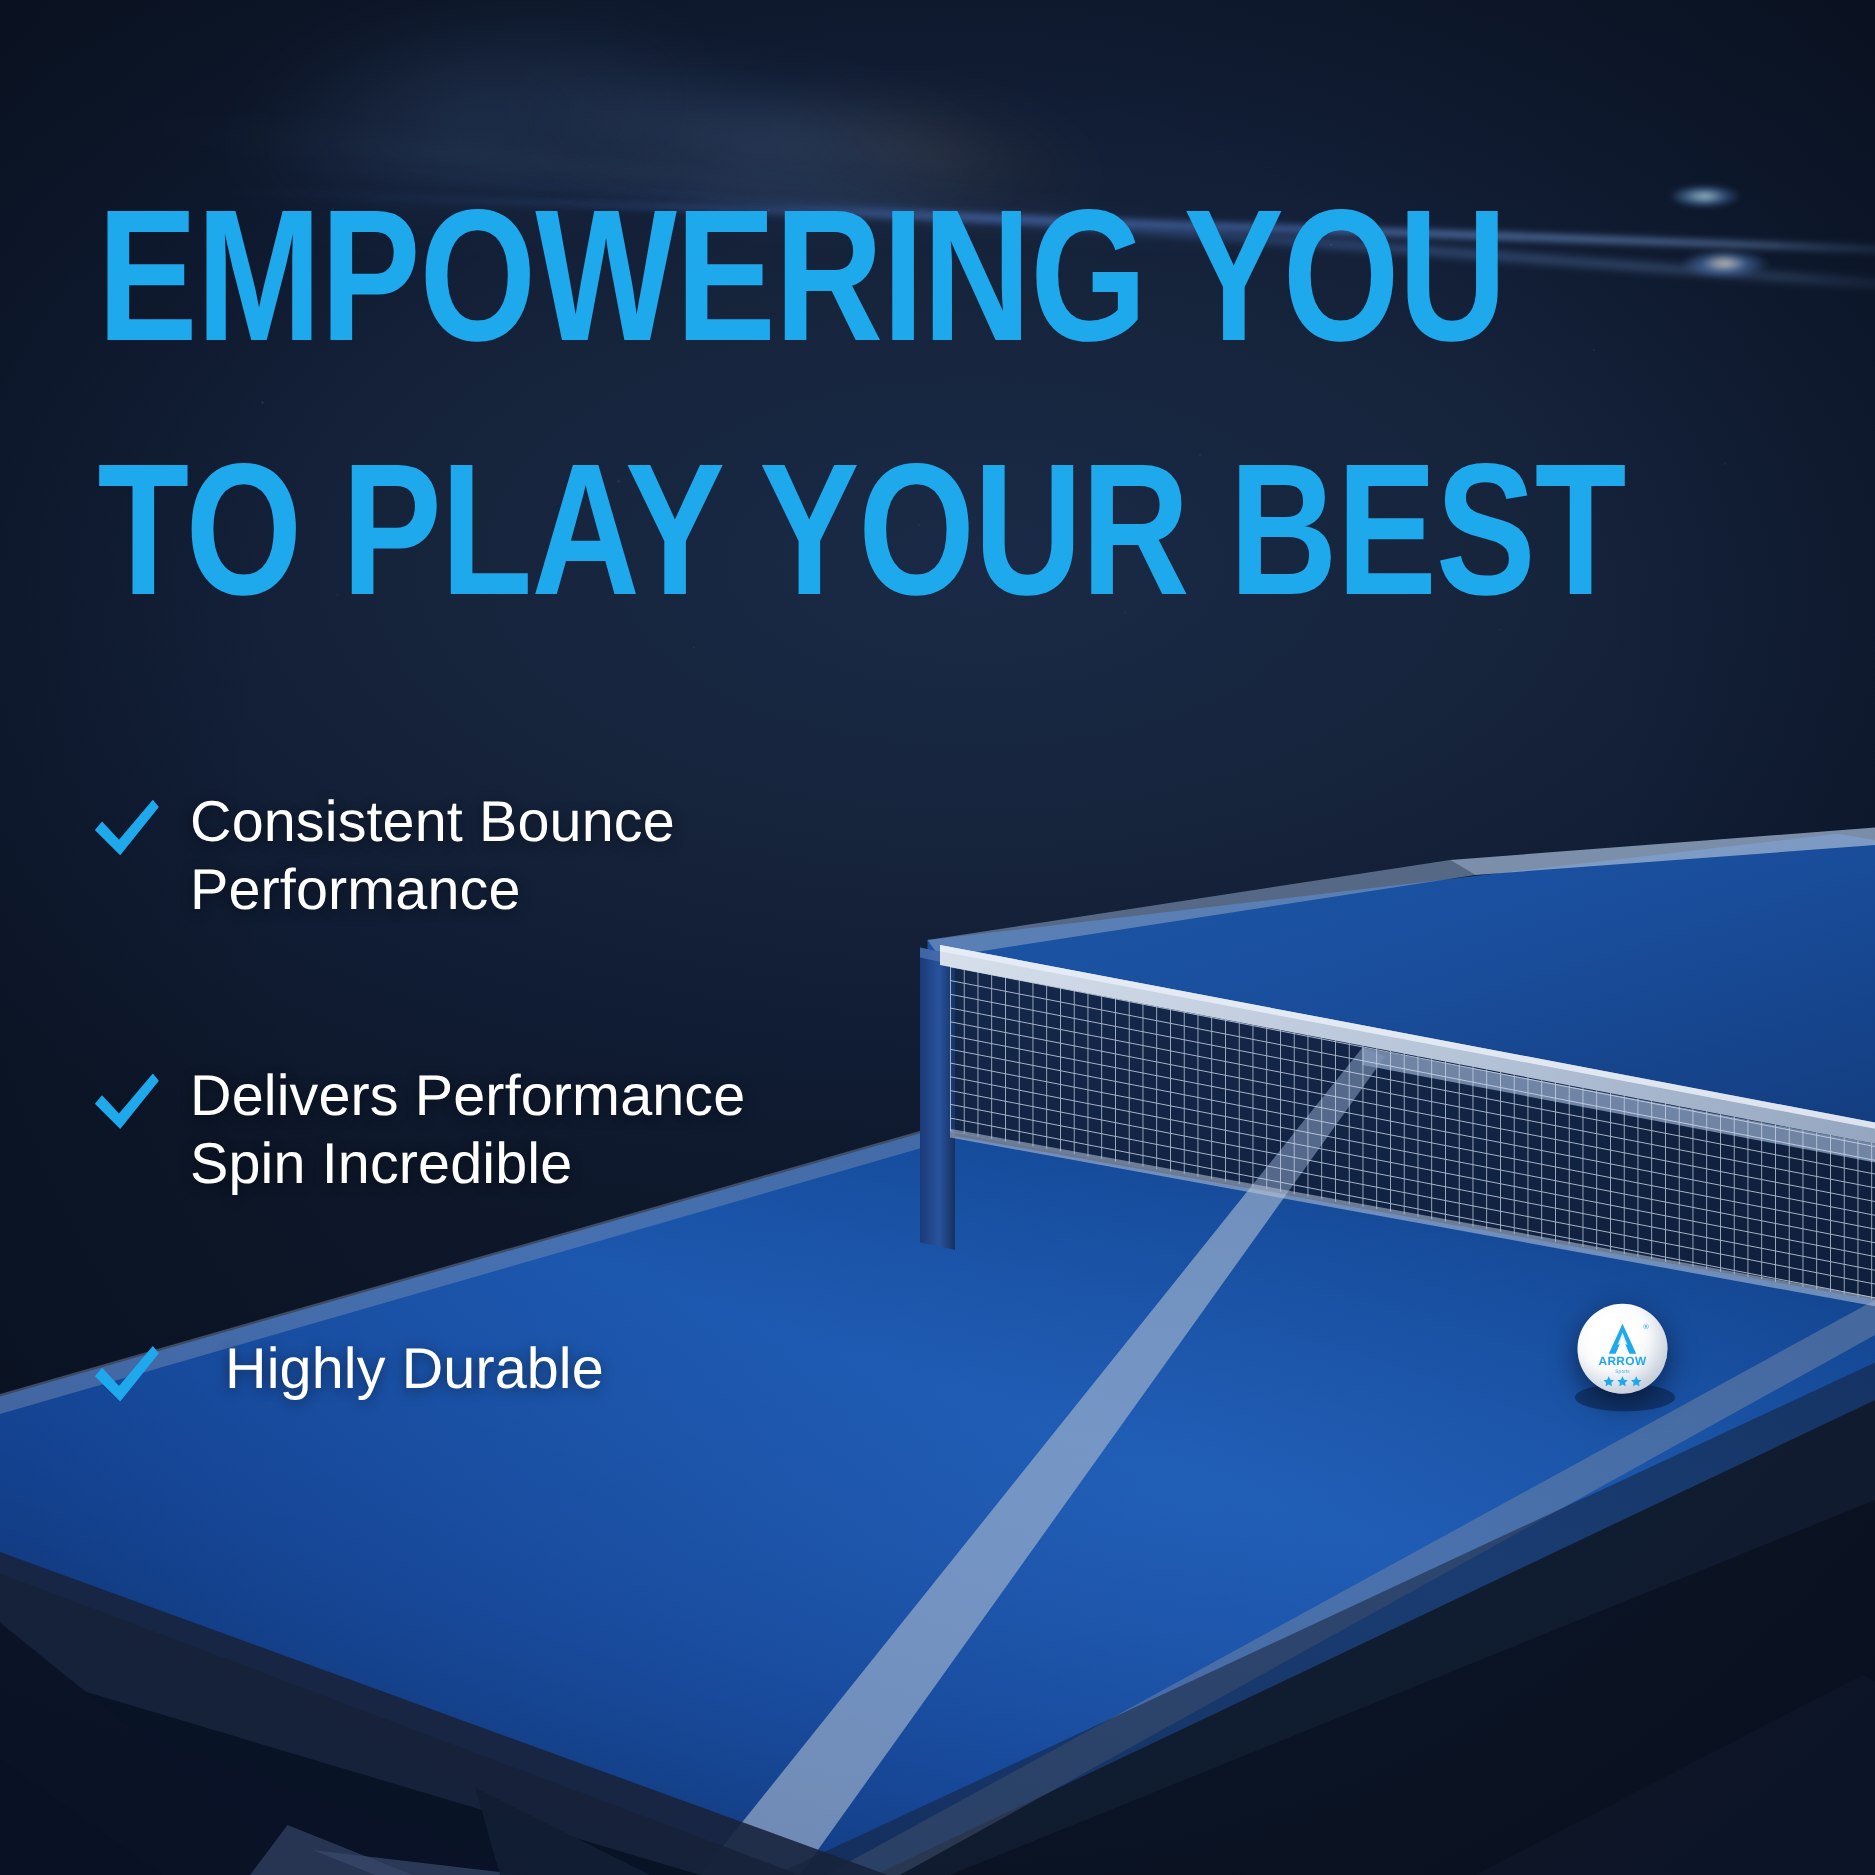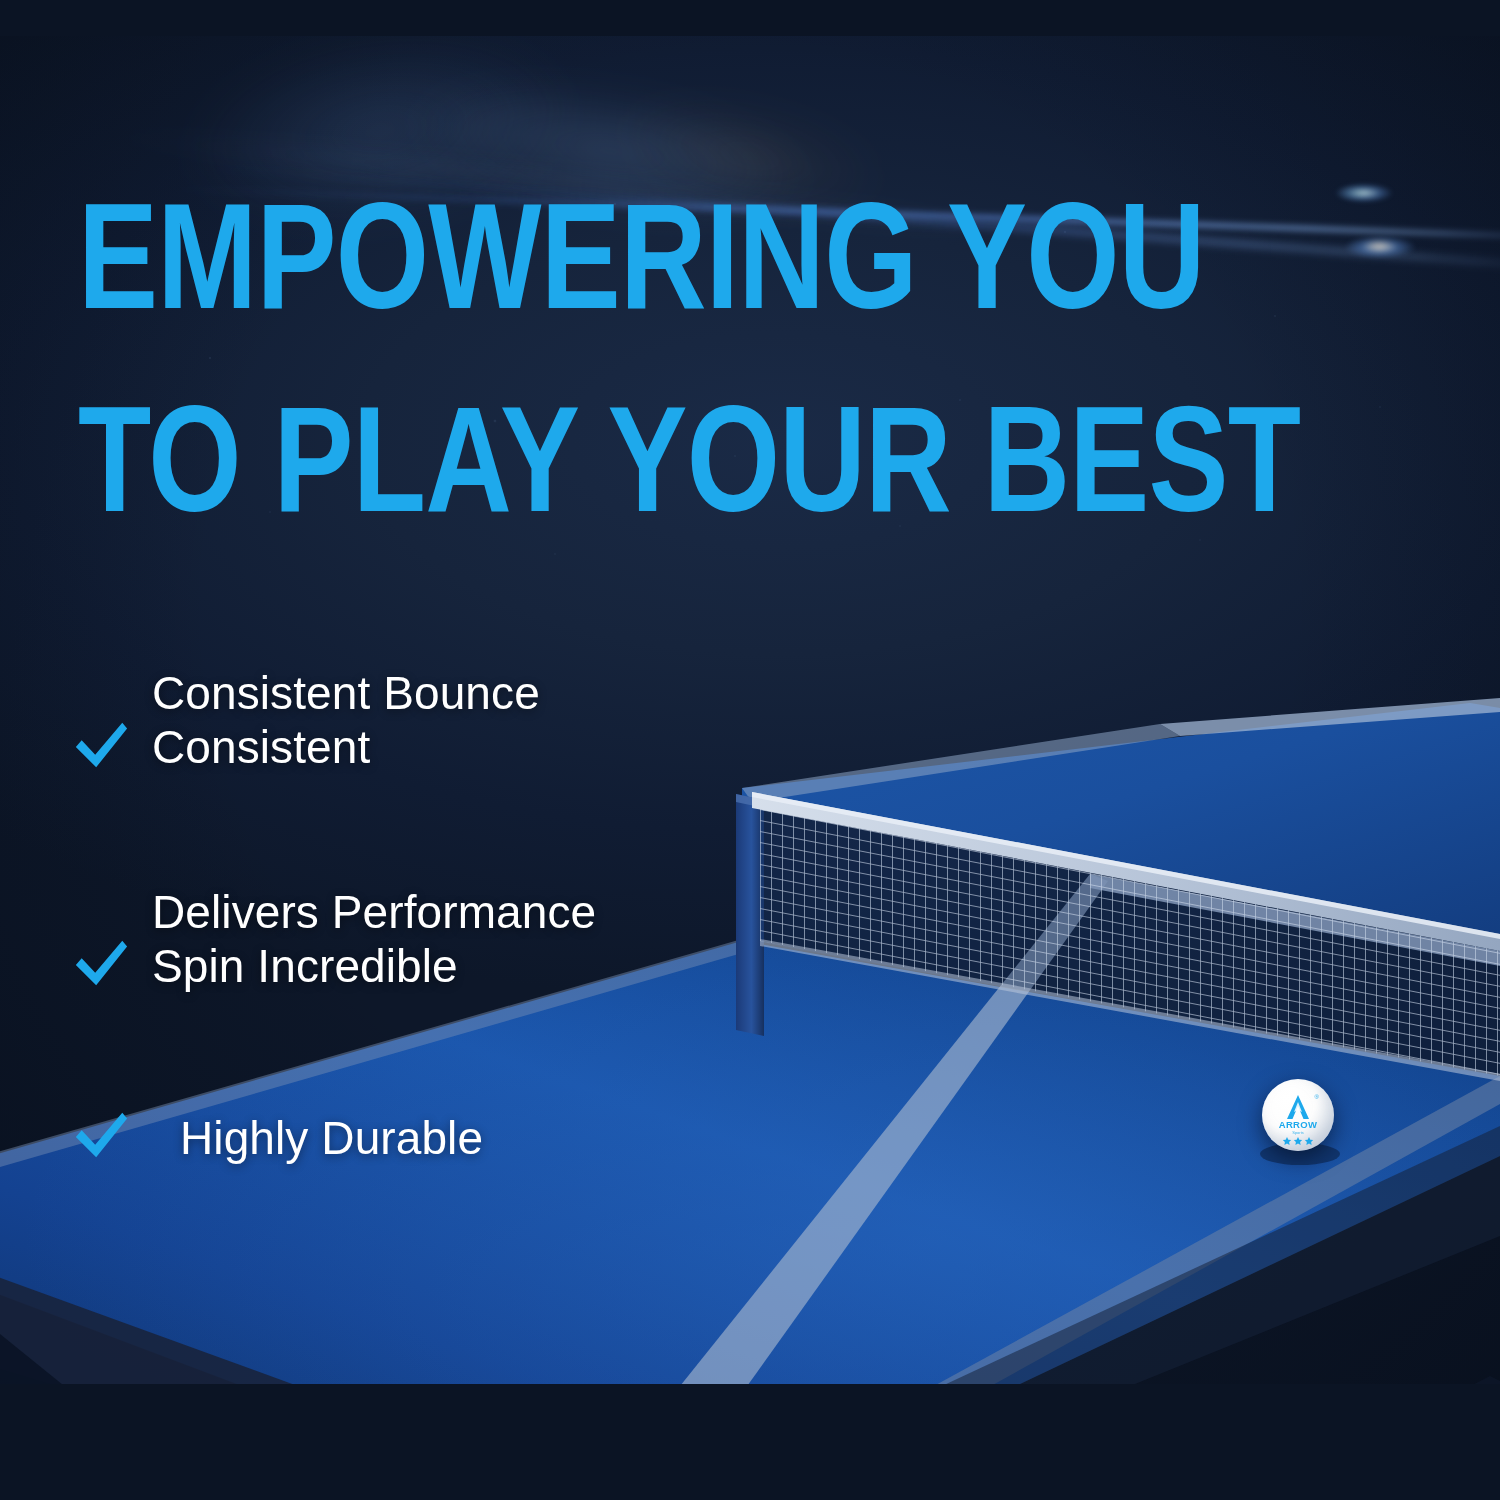--- a/index.html
+++ b/index.html
@@ -1,20 +1,19 @@
 <!DOCTYPE html>
 <html><head>
 <meta charset="utf-8">
 <style>
   html,body{margin:0;padding:0;background:#0b1424;}
   #stage{
-    position:relative;width:1500px;height:1348px;overflow:hidden;
+    position:relative;width:1500px;height:1500px;overflow:hidden;
     background:#101c33;
     font-family:"Liberation Sans","DejaVu Sans",sans-serif;
-    margin-top:36px;
     -webkit-font-smoothing:antialiased;
   }
 
   
   .bg-base{
     position:absolute;inset:0;
     background:
       radial-gradient(1100px 560px at 52% 30%, #1a2a46 0%, #16243c 38%, #101c33 70%, #0d1729 100%);
   }
   .bg-vignette{
@@ -104,21 +103,21 @@
     letter-spacing:-1px;
     transform:scaleX(.80);
     transform-origin:left top;
     text-transform:uppercase;
     white-space:nowrap;
   }
   .headline .l2{display:block;margin-top:62px;}
 
   
   .bullets{position:absolute;left:72px;top:630px;width:660px;}
-  .bullet{display:flex;align-items:flex-end;margin-bottom:110px;}
+  .bullet{display:flex;align-items:flex-start;margin-bottom:110px;}
   .bullet:last-child{margin-bottom:0;gap:28px;}
   .check{flex:0 0 auto;width:58px;height:58px;margin-top:4px;}
   .btext{
     color:#ffffff;font-size:46px;line-height:1.18;font-weight:400;
     letter-spacing:.1px;margin-left:22px;max-width:520px;
     text-shadow:0 2px 10px rgba(0,0,0,.45);
   }
   .btext span{display:block;}
 
   
@@ -260,21 +259,21 @@
   </div>
 
   <div class="bullets">
 
     <div class="bullet">
       <svg class="check" viewBox="0 0 60 60">
         <path d="M4 31 L10 24 L24 39 L52 6 L57 12 L25 52 Z" fill="#1EA9EC"></path>
       </svg>
       <div class="btext">
         <span>Consistent Bounce</span>
-        <span>Consistent</span>
+        <span>Performance</span>
       </div>
     </div>
 
     <div class="bullet">
       <svg class="check" viewBox="0 0 60 60">
         <path d="M4 31 L10 24 L24 39 L52 6 L57 12 L25 52 Z" fill="#1EA9EC"></path>
       </svg>
       <div class="btext">
         <span>Delivers Performance</span>
         <span>Spin Incredible</span>

